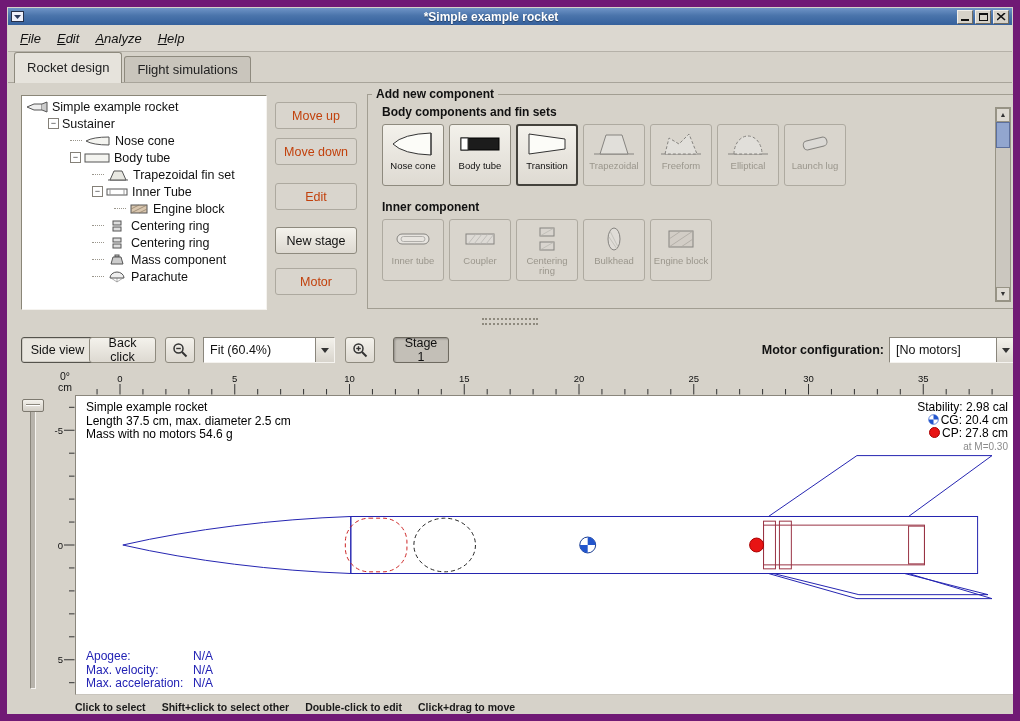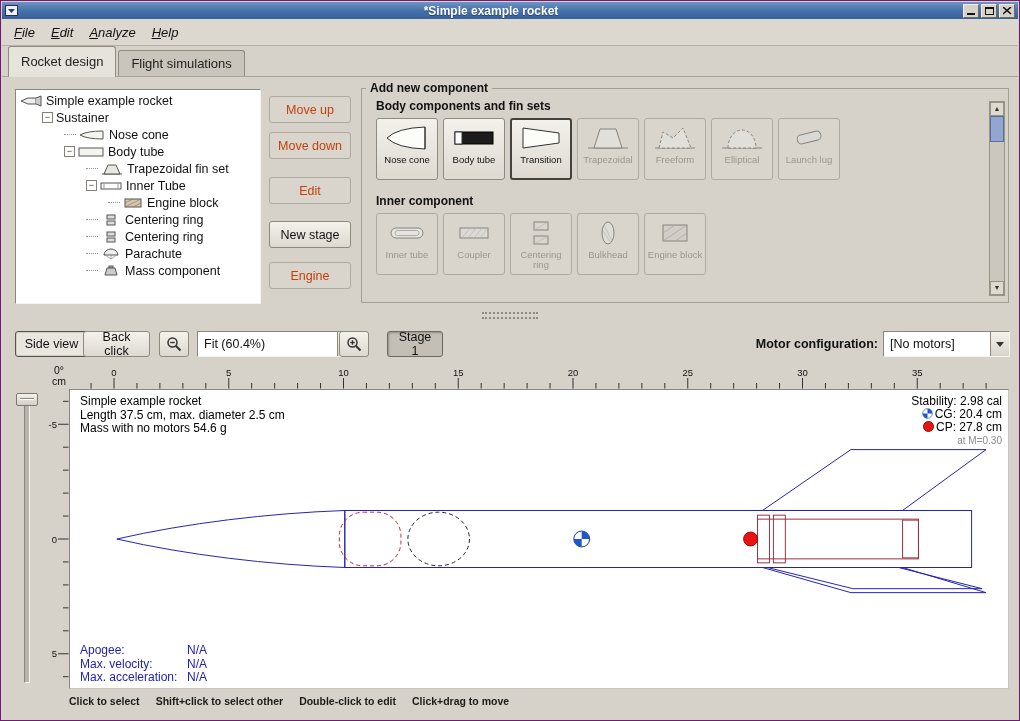--- a/index.html
+++ b/index.html
@@ -1,16 +1,16 @@
 <!DOCTYPE html>
 <html><head>
 <meta charset="utf-8">
 <style>
   html,body{margin:0;padding:0;background:#777;font-family:"Liberation Sans",sans-serif;}
-  #app{position:relative;width:1020px;height:721px;background:#d6d2c9;border:1px solid #701a75;box-sizing:border-box;overflow:hidden;}
+  #app{position:relative;width:1020px;height:721px;background:#d6d2c9;border:7px solid #701a75;box-sizing:border-box;overflow:hidden;}
 
   
   .titlebar{position:absolute;left:1px;top:1px;right:1px;height:17px;
     background:linear-gradient(180deg,#6f94c6 0%,#4a74ab 45%,#35609c 100%);
     display:flex;align-items:center;padding:0 3px;}
   .win-icon{width:14px;height:12px;display:inline-flex;}
   .titlebar .title{flex:1;text-align:center;color:#fff;font-size:12px;font-weight:bold;
     text-shadow:0 1px 1px rgba(0,0,0,.4);line-height:16px;}
   .win-btns{display:flex;gap:2px;}
   .wbtn{width:16px;height:14px;background:#d6d2c9;border:1px solid;border-color:#f2efe9 #6e6a60 #6e6a60 #f2efe9;
@@ -239,44 +239,44 @@
             <rect x="6" y="1" width="8" height="4" fill="#ddd" stroke="#555"></rect>
             <rect x="6" y="7" width="8" height="4" fill="#ddd" stroke="#555"></rect>
           </svg>
         </span>
         <span class="tree-label">Centering ring</span>
       </div>
       <div class="tree-row" style="padding-left: 70px;">
         <span class="lead"></span>
         <span class="tree-icon">
           <svg width="20" height="12" viewBox="0 0 20 12">
+            <rect x="8" y="1" width="4" height="2" fill="#ccc" stroke="#555"></rect>
+            <path d="M6 3 L14 3 L16 10 L4 10 Z" fill="#ccc" stroke="#555"></path>
+          </svg>
+        </span>
+        <span class="tree-label">Mass component</span>
+      </div>
+      <div class="tree-row" style="padding-left: 70px;">
+        <span class="lead"></span>
+        <span class="tree-icon">
+          <svg width="20" height="12" viewBox="0 0 20 12">
             <path d="M3 7 A7 6 0 0 1 17 7 Z" fill="#eee" stroke="#555"></path>
             <path d="M4 7 L10 11 M10 7 L10 11 M16 7 L10 11" stroke="#777" stroke-width="0.6"></path>
           </svg>
         </span>
         <span class="tree-label">Parachute</span>
-      </div>
-      <div class="tree-row" style="padding-left: 70px;">
-        <span class="lead"></span>
-        <span class="tree-icon">
-          <svg width="20" height="12" viewBox="0 0 20 12">
-            <rect x="8" y="1" width="4" height="2" fill="#ccc" stroke="#555"></rect>
-            <path d="M6 3 L14 3 L16 10 L4 10 Z" fill="#ccc" stroke="#555"></path>
-          </svg>
-        </span>
-        <span class="tree-label">Mass component</span>
       </div>
     </div>
 
   <div id="action-col">
       <button class="act-btn disabled" style="top: 95px;">Move up</button>
       <button class="act-btn disabled" style="top: 131px;">Move down</button>
       <button class="act-btn disabled" style="top: 176px;">Edit</button>
       <button class="act-btn" style="top: 220px;">New stage</button>
-      <button class="act-btn disabled" style="top: 261px;">Engine</button>
+      <button class="act-btn disabled" style="top: 261px;">Motor</button>
     </div>
 
   <fieldset class="add-group">
     <legend>Add new component</legend>
     <div id="comp-sections">
         <div class="comp-section-label">Body components and fin sets</div>
         <div class="comp-row">
           <div class="comp-btn">
             <span class="comp-icon">
               <svg width="44" height="28" viewBox="0 0 44 28">
@@ -404,21 +404,21 @@
   <div class="view-toolbar">
     <button class="tbtn lightpress" style="left:13px;width:73px;">Side view</button>
     <button class="tbtn" style="left:81px;width:67px;">Back click</button>
     <button class="tbtn" style="left:157px;width:30px;">
       <svg width="16" height="16">
           <circle cx="6.5" cy="6.5" r="4.5" fill="none" stroke="#333" stroke-width="1.5"></circle>
           <line x1="10" y1="10" x2="14.5" y2="14.5" stroke="#333" stroke-width="2"></line>
           <line x1="4.2" y1="6.5" x2="8.8" y2="6.5" stroke="#333" stroke-width="1.4"></line>
         </svg>
     </button>
-    <div class="combo" style="left:195px;width:160px;">
+    <div class="combo" style="left:195px;width:132px;">
       <span class="combo-val">Fit (60.4%)</span>
       <span class="combo-arrow"></span>
     </div>
     <button class="tbtn" style="left:337px;width:30px;">
       <svg width="16" height="16">
           <circle cx="6.5" cy="6.5" r="4.5" fill="none" stroke="#333" stroke-width="1.5"></circle>
           <line x1="10" y1="10" x2="14.5" y2="14.5" stroke="#333" stroke-width="2"></line>
           <line x1="4.2" y1="6.5" x2="8.8" y2="6.5" stroke="#333" stroke-width="1.4"></line>
           <line x1="6.5" y1="4.2" x2="6.5" y2="8.8" stroke="#333" stroke-width="1.4"></line>
         </svg>

